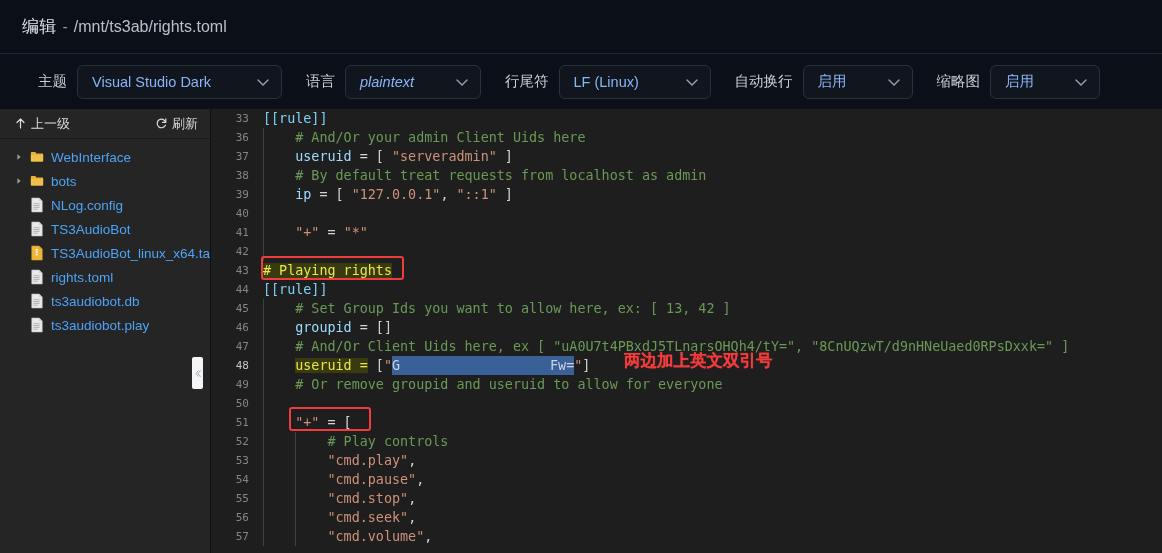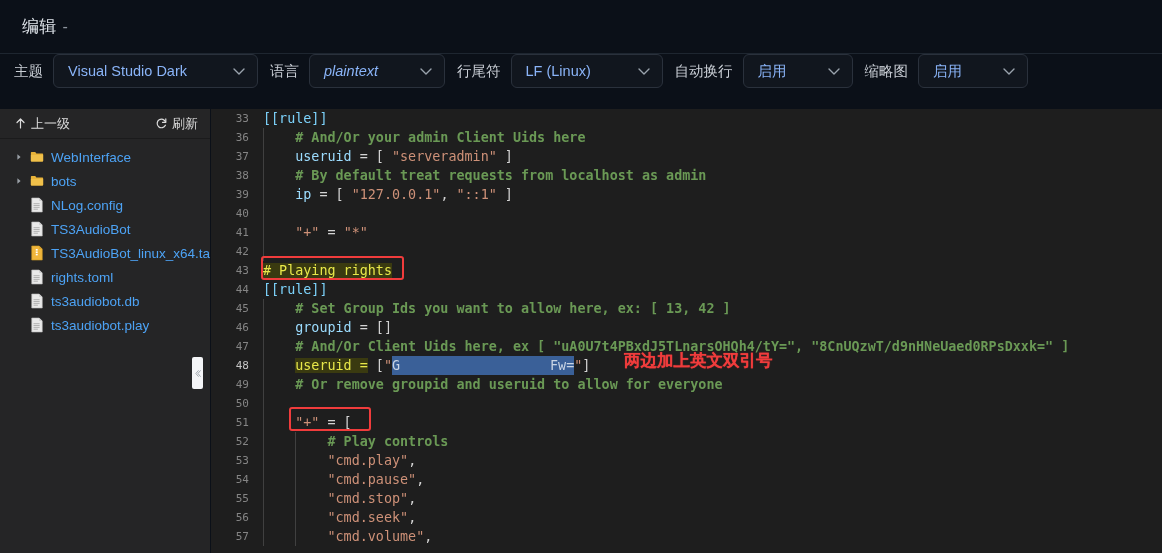--- a/index.html
+++ b/index.html
@@ -34,24 +34,24 @@
     letter-spacing: .2px;
   }
   .title-sep { color: #8d949d; font-size: 16px; margin: 0 6px; }
   .title-path { font-size: 16px; color: #b9c0c8; }
 
   
   .toolbar {
     height: 55px;
     flex: 0 0 55px;
     display: flex;
-    align-items: flex-start;
-    padding: 0 18px 0 2px;
+    align-items: center;
+    padding: 0 18px 0 26px;
     background: #0b1018;
-    gap: 0px;
+    gap: 12px;
   }
   .ctl-group { display: flex; align-items: center; }
   .ctl-label {
     color: #c9ced5;
     font-size: 14.5px;
     margin: 0 10px 0 12px;
     white-space: nowrap;
   }
   .select {
     position: relative;
@@ -204,21 +204,21 @@
   }
   .guide {
     position: absolute;
     left: 52px;
     top: 0;
     width: 1px;
     height: 100%;
     background: #404040;
   }
   .guide2 { left: 84px; }
-  .t-comment { color: #6a9955; font-weight: bold; }
+  .t-comment { color: #6a9955; }
   .t-key { color: #9cdcfe; }
   .t-str { color: #ce9178; }
   .t-punct { color: #d4d4d4; }
   .t-section { color: #7dd3fc; }
   .t-op { color: #d4d4d4; }
 
   
   .hl-box {
     position: absolute;
     border: 2px solid #f03c3c;
@@ -249,20 +249,21 @@
   }
 </style>
 </head>
 <body>
 
 <div id="app">
 
   <div class="titlebar">
     <span class="title-main">编辑</span>
     <span class="title-sep">-</span>
+    <span class="title-path">/mnt/ts3ab/rights.toml</span>
   </div>
 
   <div class="toolbar">
 
     <div class="ctl-group">
       <span class="ctl-label">主题</span>
       <div class="select sel-theme">
         <span class="sel-val">Visual Studio Dark</span>
         <span class="chev">
           <svg viewBox="0 0 16 16" width="16" height="16">

